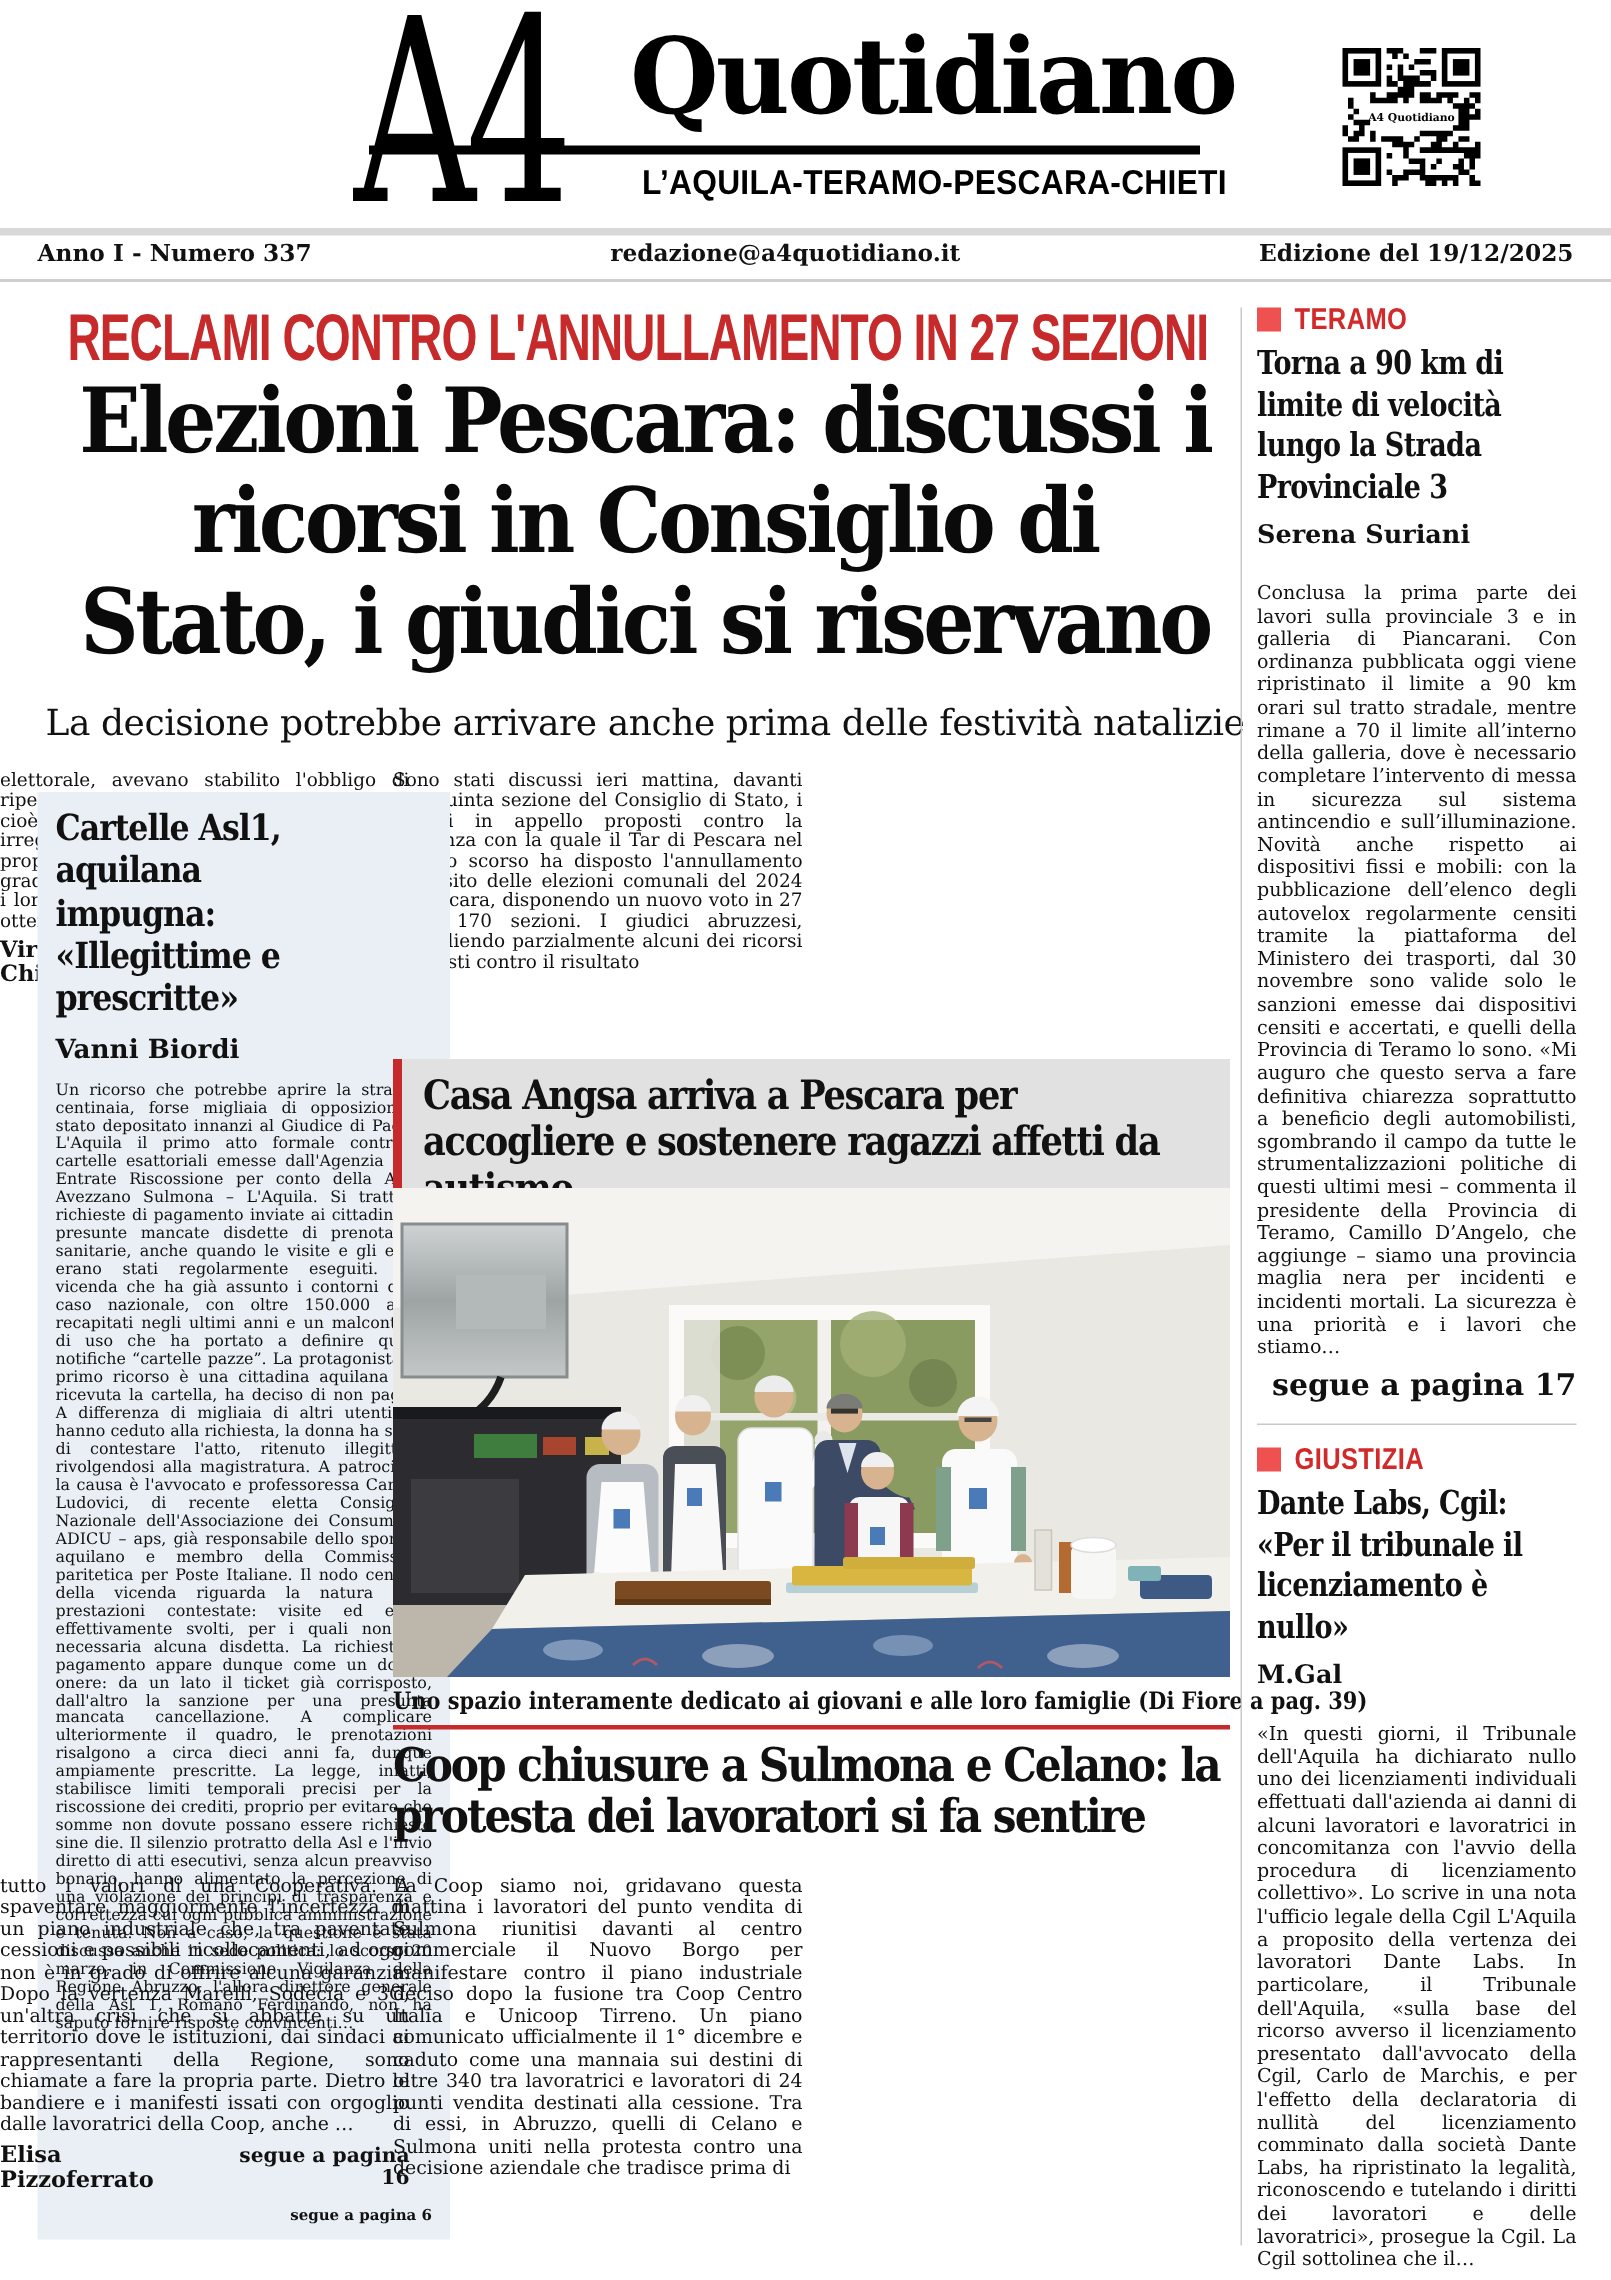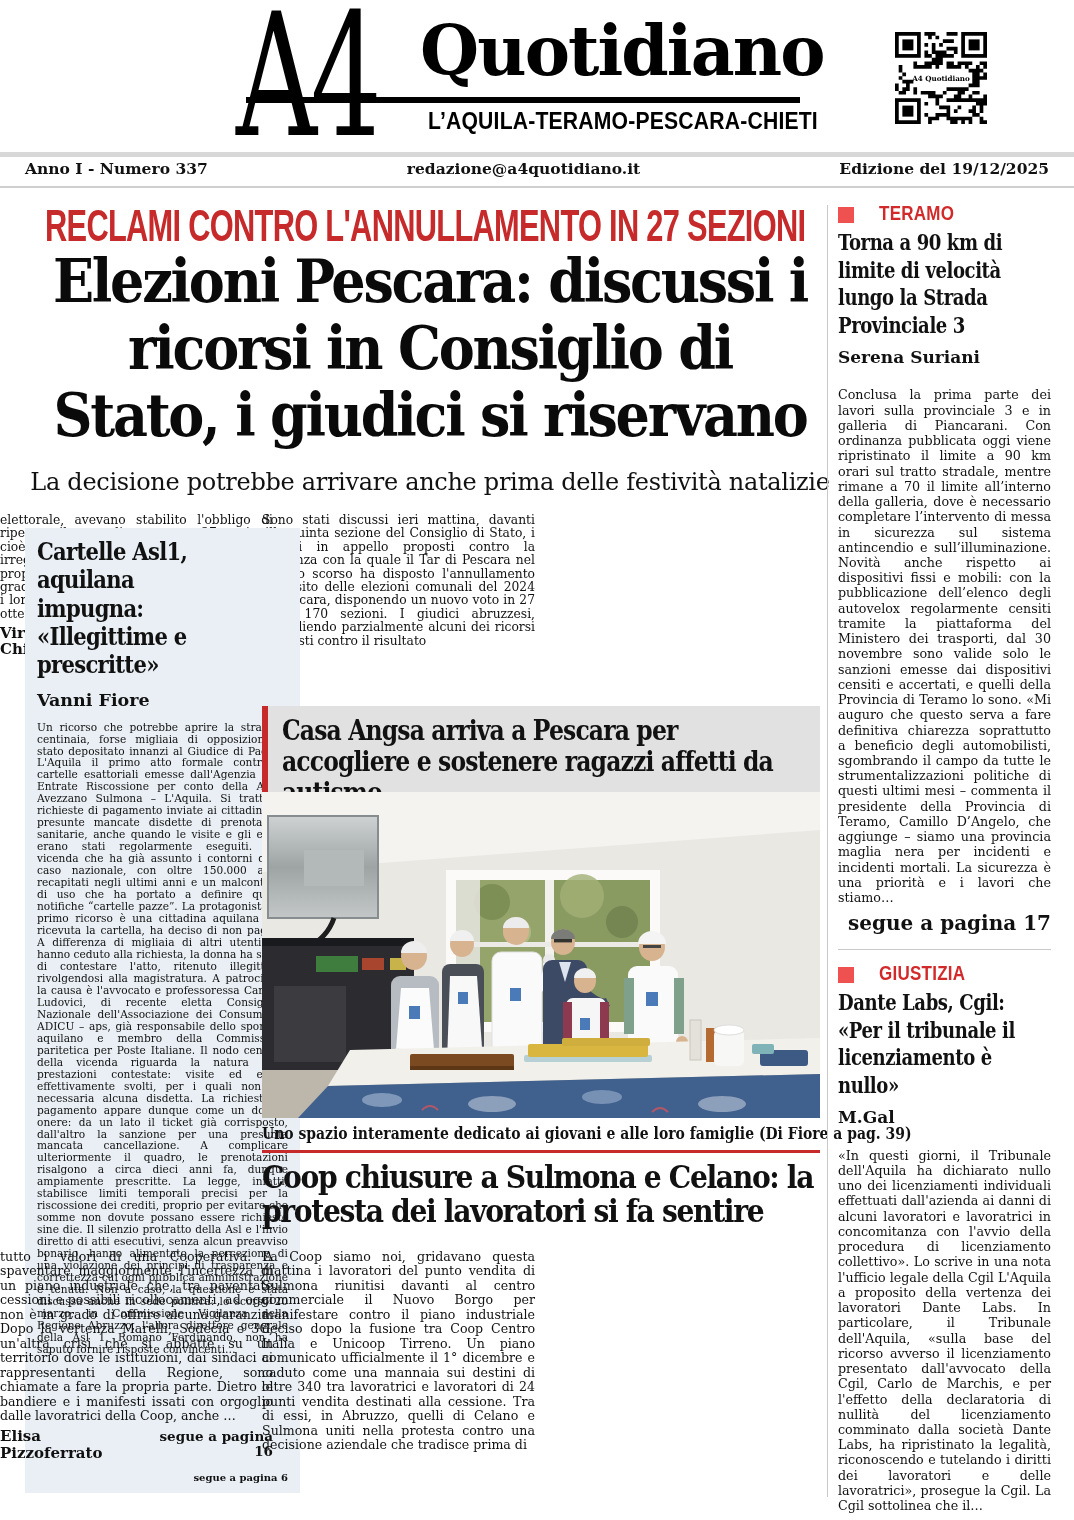--- a/index.html
+++ b/index.html
@@ -55,21 +55,21 @@
   .caption>span{display:inline-block;width:640px;transform:scaleX(0.872);transform-origin:left top;
                 font:700 16px/1.2 "DejaVu Serif",serif;white-space:nowrap;}
   .caption-rule{position:absolute;left:262px;top:1150px;width:558px;height:3px;background:var(--accent);}
   .coop-headline{position:absolute;left:262px;top:1160px;width:558px;}
   .coop-headline>span{display:inline-block;width:610px;transform:scaleX(0.91);transform-origin:left top;
                       font:700 31px/1.1 "DejaVu Serif",serif;letter-spacing:-1.5px;}
   .coop-col{top:1250px;width:273px;font-size:12.6px;line-height:1.15;}
   
   .vdivider{position:absolute;left:827px;top:205px;width:1px;height:1292px;background:#c9c9c9;}
   .rail{position:absolute;left:838px;top:203px;width:213px;}
-  .section-head{display:flex;align-items:flex-end;gap:25px;margin-bottom:6px;}
+  .section-head{display:flex;align-items:center;gap:9px;margin-bottom:6px;}
   .section-marker{width:16px;height:16px;background:var(--marker);}
   .section-label{font:700 20px/1 "Liberation Sans",sans-serif;color:#d22a2a;letter-spacing:.3px;
                  transform:scaleX(0.85);transform-origin:left center;white-space:nowrap;}
   .rail-title>span{display:inline-block;width:260px;transform:scaleX(0.82);transform-origin:left top;
                    font:700 22px/1.25 "DejaVu Serif",serif;letter-spacing:-0.5px;}
   .rail-author{margin-top:8px;font:700 17px/1.2 "DejaVu Serif",serif;}
   .rail-body{margin-top:20px;font-size:12.7px;line-height:1.2;text-align:justify;}
   .rail-jump{margin-top:6px;font-weight:700;font-size:20px;text-align:right;}
   .rail-divider{height:1px;background:#c9c9c9;margin:14px 0 13px 0;}
   .qr text{font-family:"DejaVu Serif",serif;}
@@ -122,21 +122,21 @@
   <div class="col lead-col c2">
     <span>elettorale, avevano stabilito l'obbligo di ripetere il procedimento per 27 sezioni, cioè quelle in cui sarebbero emerse le irregolarità più gravi. L'appello è stato proposto anche da coloro che in primo grado si sono visti accogliere parzialmente i loro motivi di ricorso; tutto ciò, al fine di ottenere l'annullamento totale delle…</span>
     <div class="byline-row">
       <span class="byline">Virginia Chiavaroli</span>
       <span class="jump">segue a pagina 2</span>
     </div>
   </div>
 
   <div class="left-panel">
     <div class="lp-title"><span>Cartelle Asl1, aquilana impugna: «Illegittime e prescritte»</span></div>
-    <div class="lp-author">Vanni Fiore</div>
+    <div class="lp-author">Vanni Biordi</div>
     <div class="lp-body">Un ricorso che potrebbe aprire la strada a centinaia, forse migliaia di opposizioni. È stato depositato innanzi al Giudice di Pace di L'Aquila il primo atto formale contro le cartelle esattoriali emesse dall'Agenzia delle Entrate Riscossione per conto della Asl 1 Avezzano Sulmona – L'Aquila. Si tratta di richieste di pagamento inviate ai cittadini per presunte mancate disdette di prenotazioni sanitarie, anche quando le visite e gli esami erano stati regolarmente eseguiti. Una vicenda che ha già assunto i contorni di un caso nazionale, con oltre 150.000 avvisi recapitati negli ultimi anni e un malcontento di uso che ha portato a definire queste notifiche “cartelle pazze”. La protagonista del primo ricorso è una cittadina aquilana che, ricevuta la cartella, ha deciso di non pagare. A differenza di migliaia di altri utenti che hanno ceduto alla richiesta, la donna ha scelto di contestare l'atto, ritenuto illegittimo, rivolgendosi alla magistratura. A patrocinare la causa è l'avvocato e professoressa Carlotta Ludovici, di recente eletta Consigliere Nazionale dell'Associazione dei Consumatori ADICU – aps, già responsabile dello sportello aquilano e membro della Commissione paritetica per Poste Italiane. Il nodo centrale della vicenda riguarda la natura delle prestazioni contestate: visite ed esami effettivamente svolti, per i quali non era necessaria alcuna disdetta. La richiesta di pagamento appare dunque come un doppio onere: da un lato il ticket già corrisposto, dall'altro la sanzione per una presunta mancata cancellazione. A complicare ulteriormente il quadro, le prenotazioni risalgono a circa dieci anni fa, dunque ampiamente prescritte. La legge, infatti, stabilisce limiti temporali precisi per la riscossione dei crediti, proprio per evitare che somme non dovute possano essere richieste sine die. Il silenzio protratto della Asl e l'invio diretto di atti esecutivi, senza alcun preavviso bonario, hanno alimentato la percezione di una violazione dei principi di trasparenza e correttezza cui ogni pubblica amministrazione è tenuta. Non a caso, la questione è stata discussa anche in sede politica: lo scorso 20 marzo, in Commissione Vigilanza della Regione Abruzzo, l'allora direttore generale della Asl 1, Romano Ferdinando, non ha saputo fornire risposte convincenti…</div>
     <div class="lp-jump">segue a pagina 6</div>
   </div>
 
   <div class="angsa-box">
     <span>Casa Angsa arriva a Pescara per accogliere e sostenere ragazzi affetti da autismo</span>
   </div>
 
   <svg class="photo" viewBox="0 0 558 326" preserveAspectRatio="none">
     <defs>

